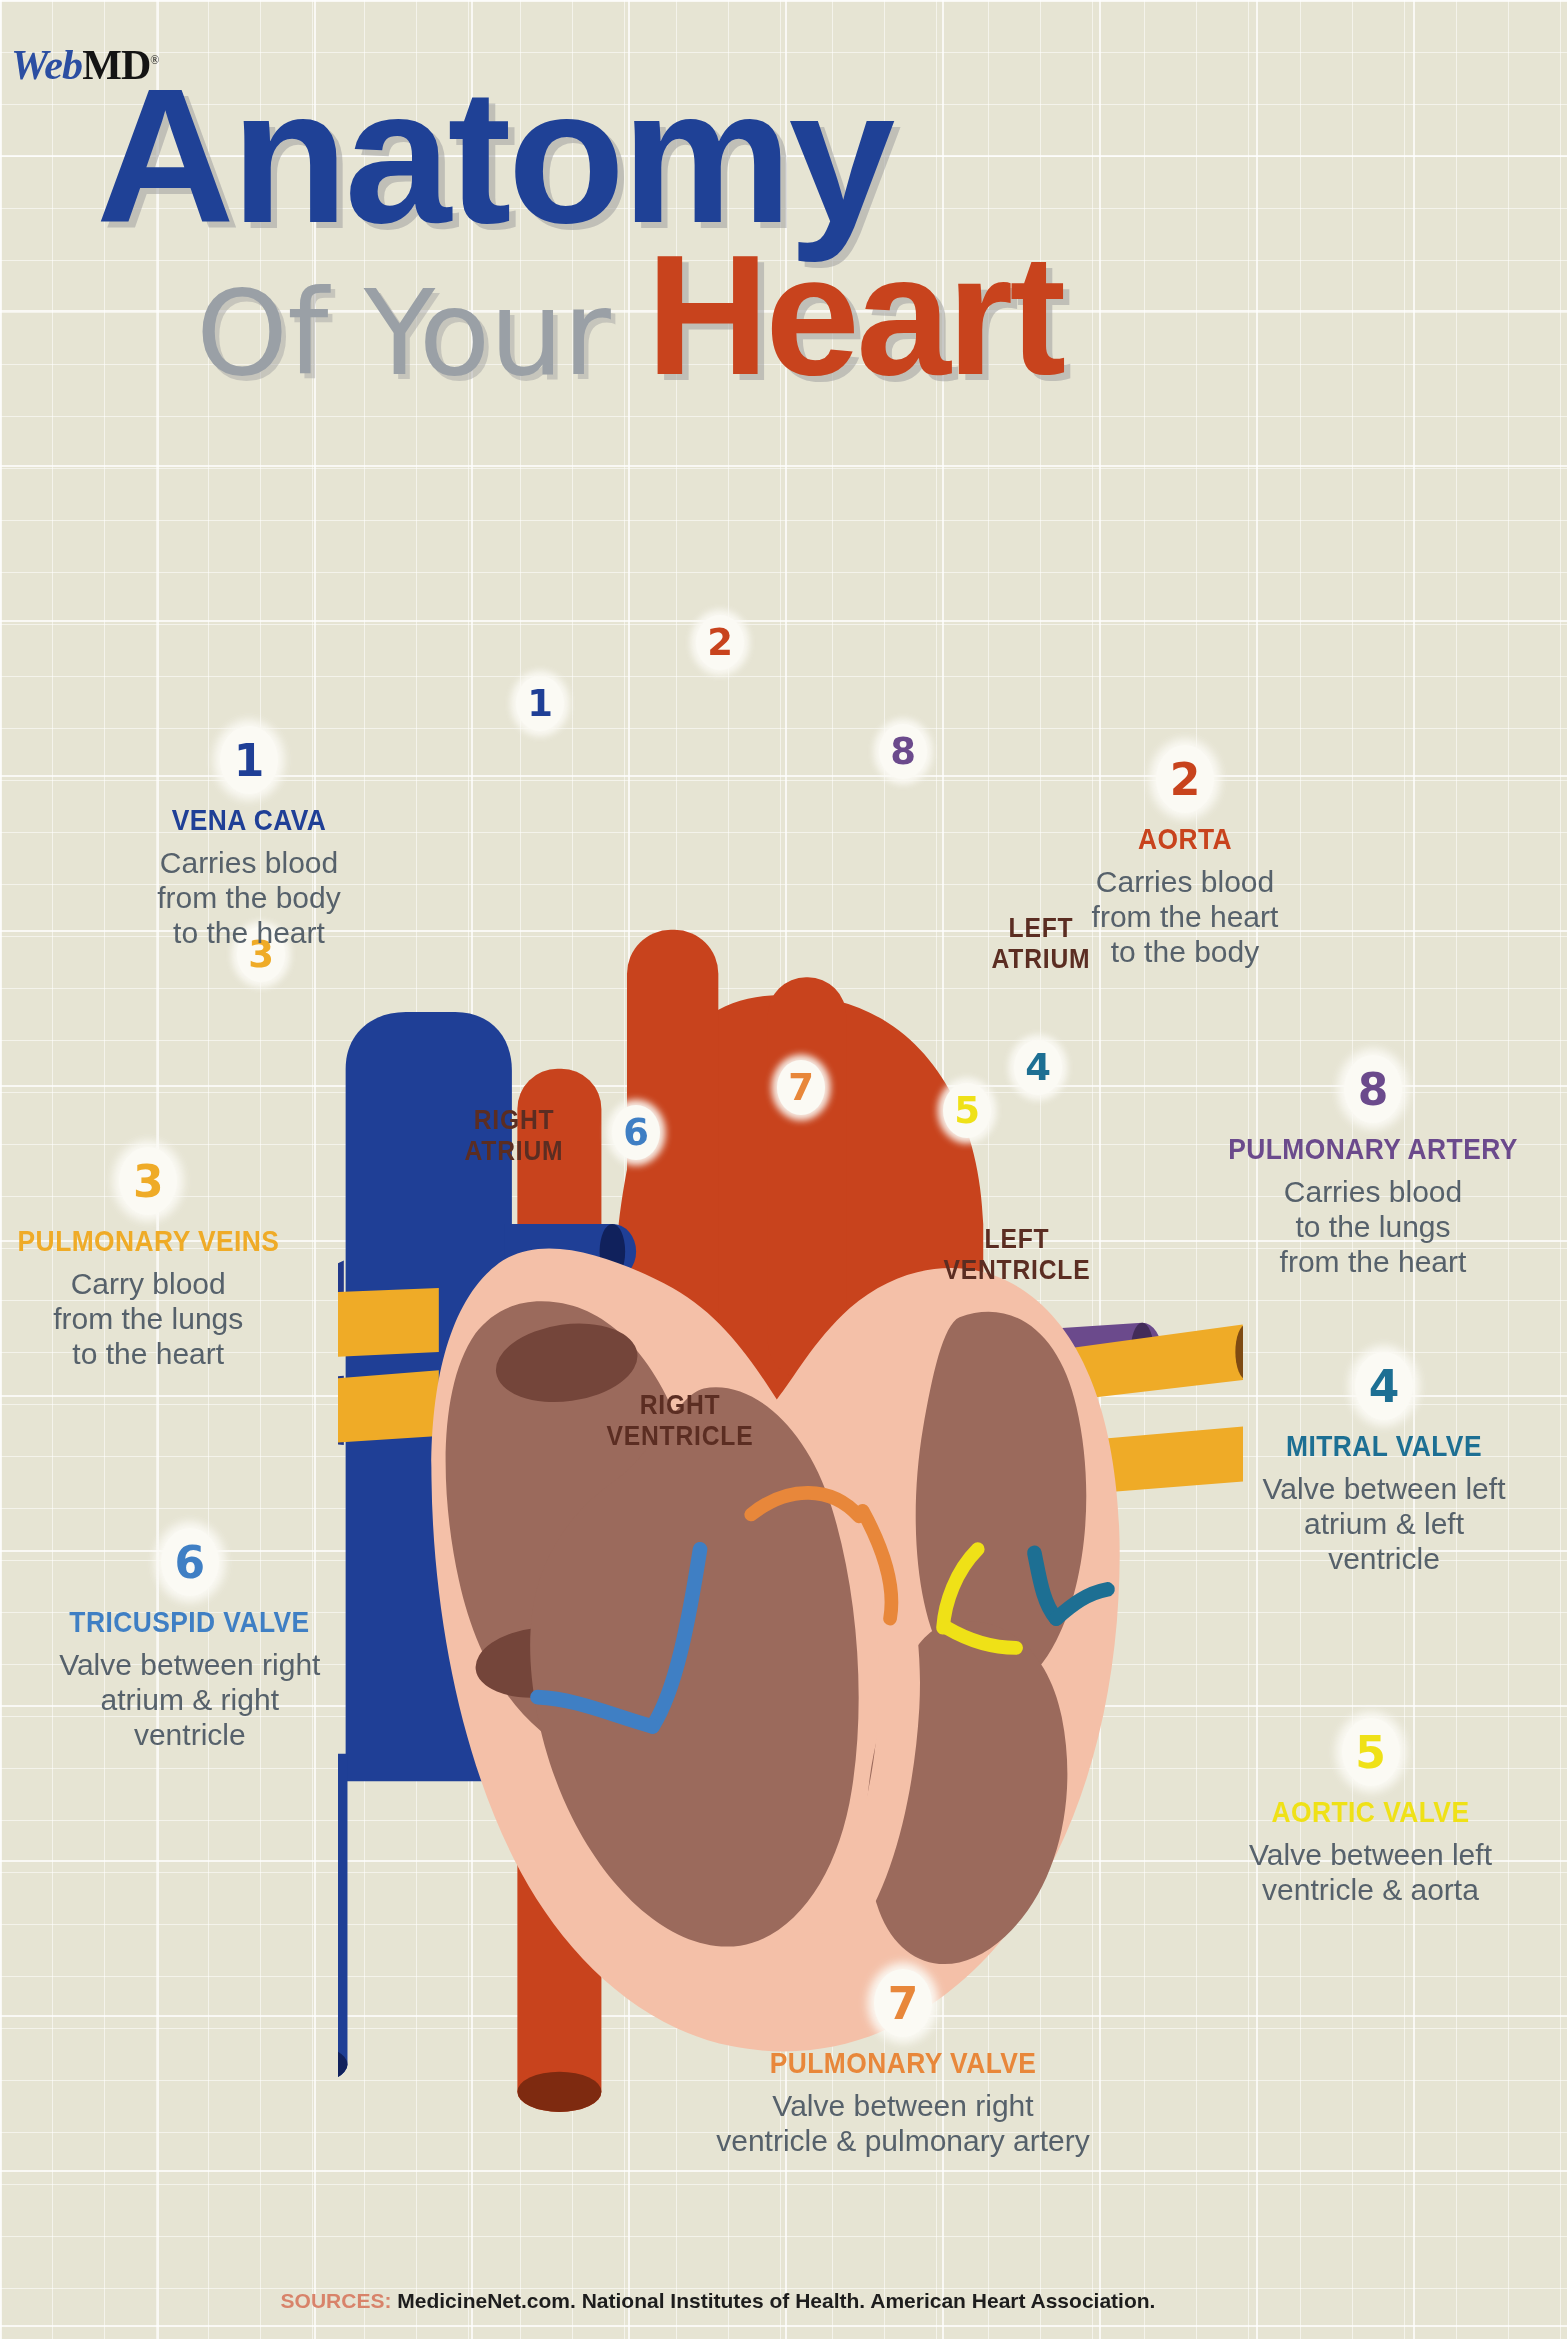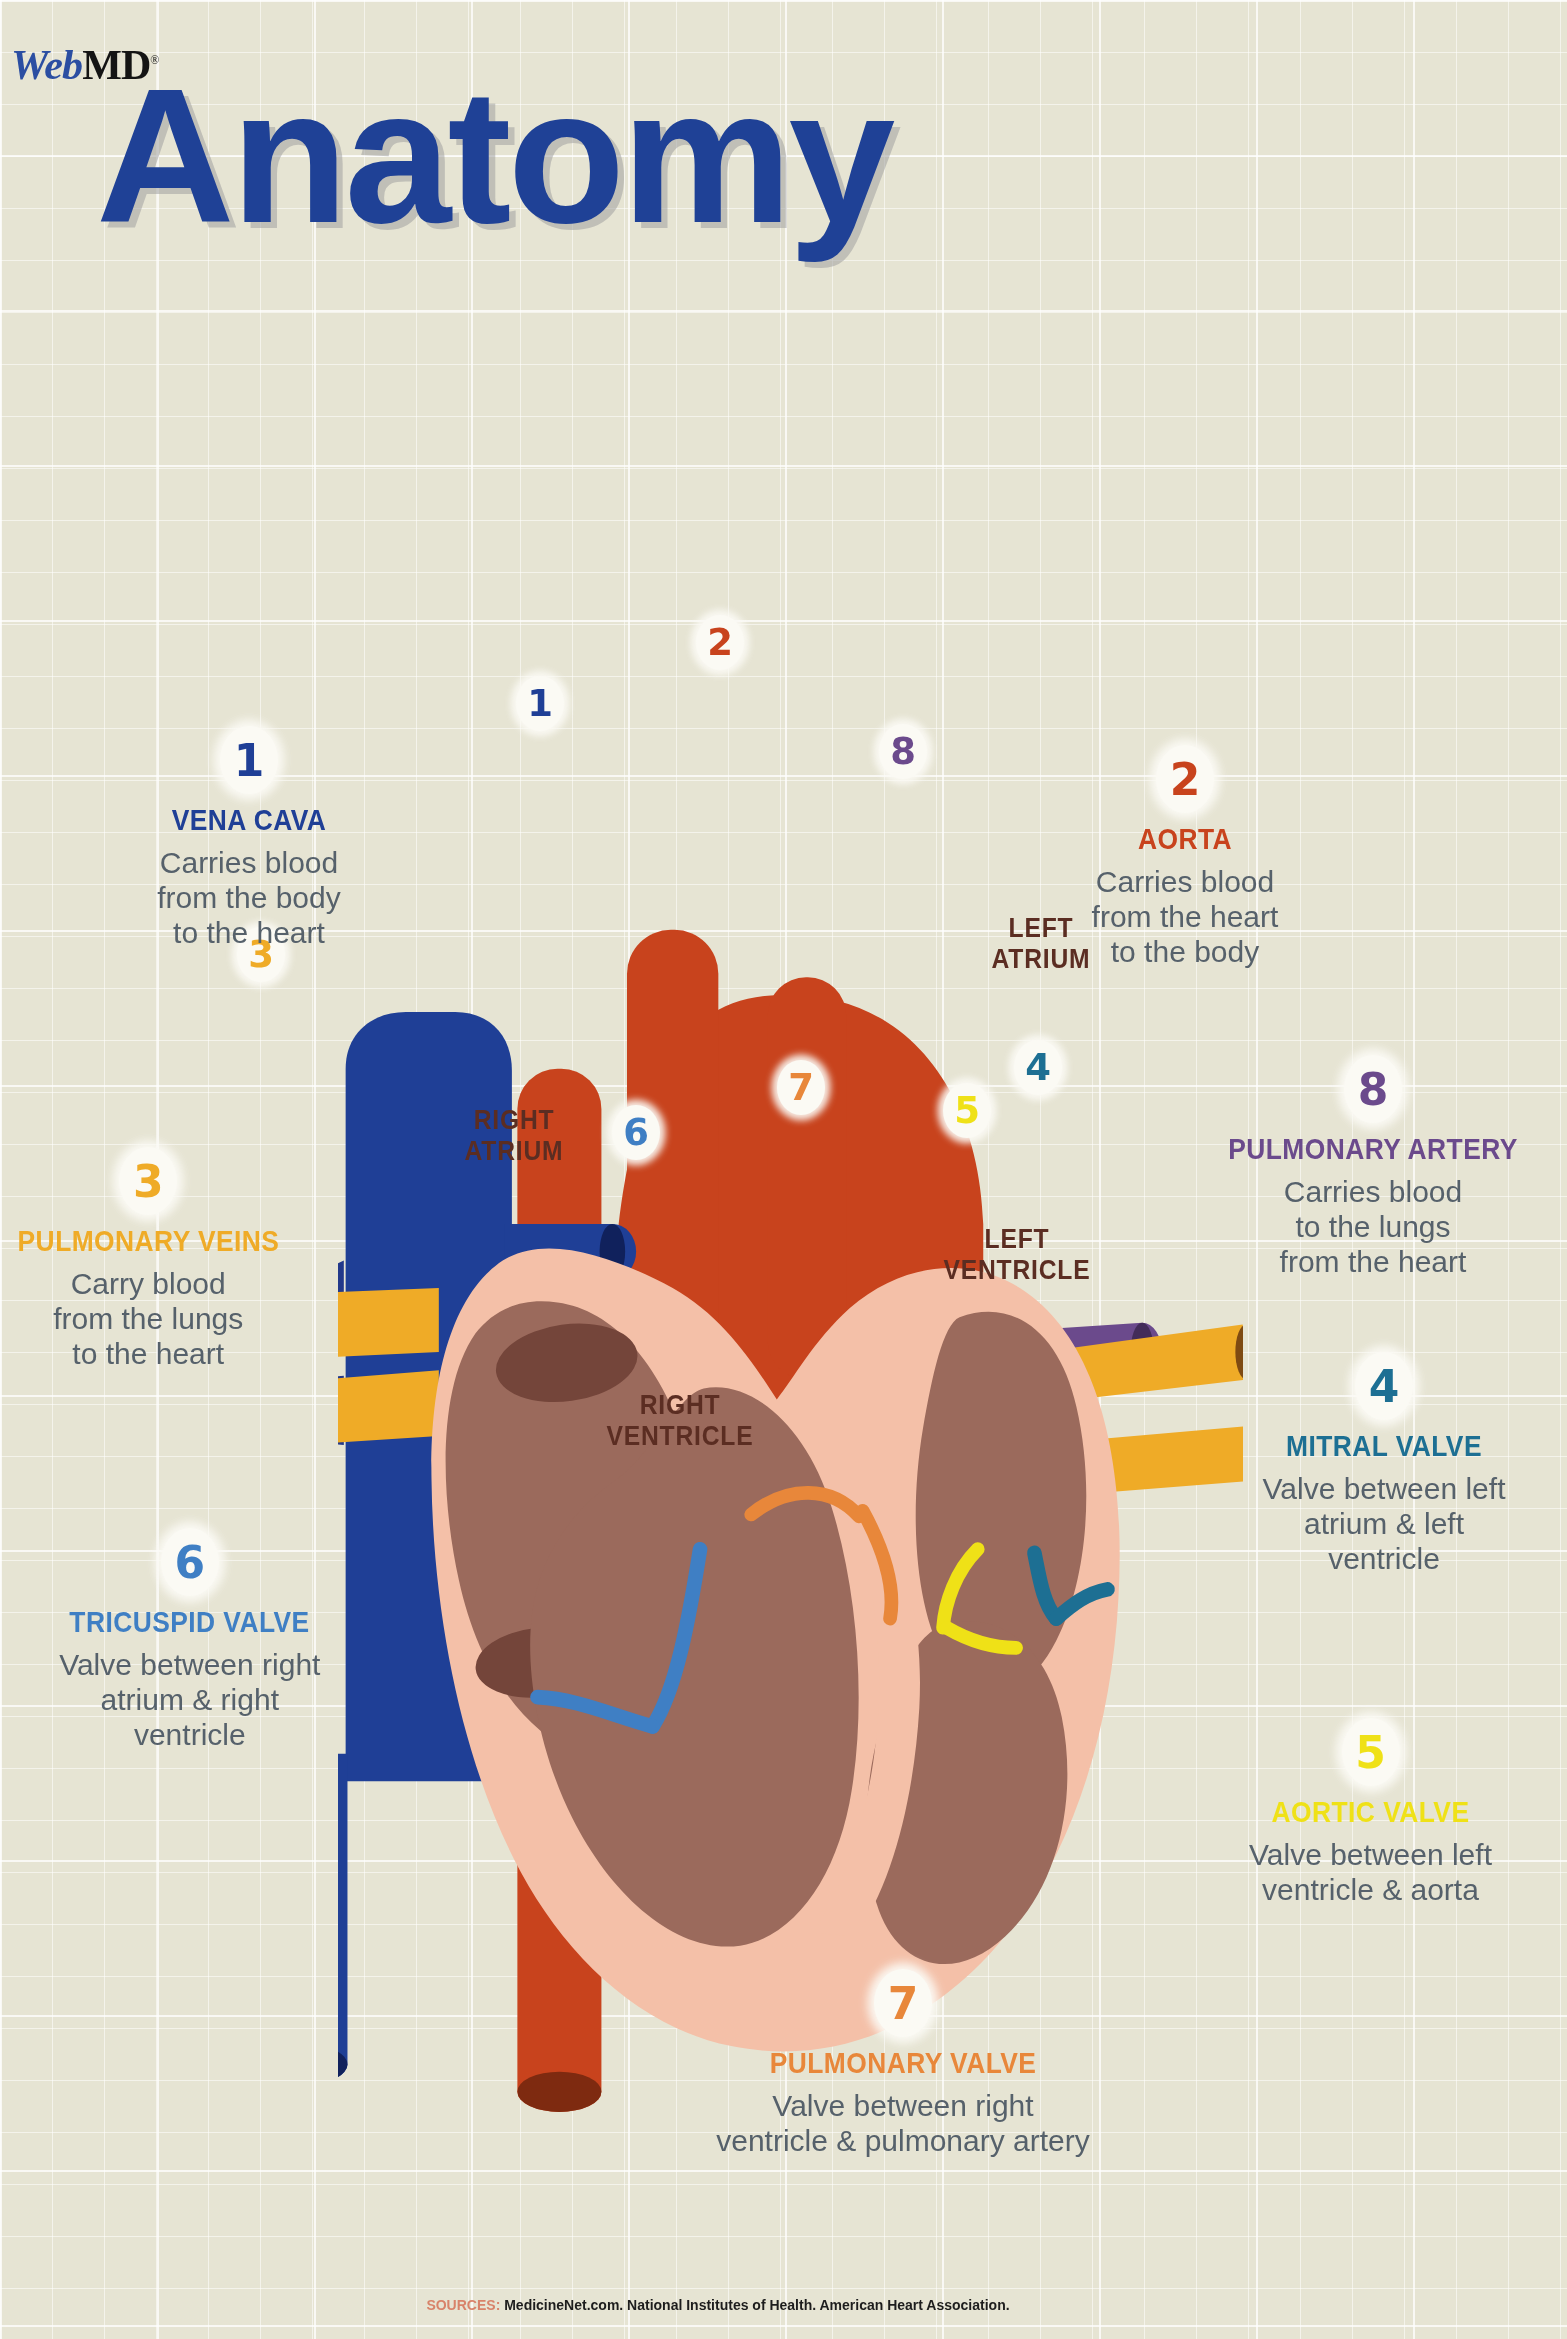--- a/index.html
+++ b/index.html
@@ -63,34 +63,35 @@
     font-size:27.4px;line-height:1.12;letter-spacing:0.9px;transform:scaleX(.9);
   }
   .numdot{
     position:absolute;width:48px;height:55px;border-radius:50%;
     background:#fbfaf4;display:flex;align-items:center;justify-content:center;
     font-family:"DejaVu Sans",sans-serif;font-weight:700;font-size:37px;
     box-shadow:0 0 7.3px 5.5px rgba(251,250,244,.92);
   }
   
   #sources{position:absolute;left:0;bottom:25.6px;width:1436px;text-align:center;
-           font-size:14px;color:#1d1d1d;font-weight:600;}
+           font-size:21px;color:#1d1d1d;font-weight:600;}
   #sources .lbl{color:#d8836a;}
 </style>
 </head>
 <body>
 
 <div id="grid"></div>
 
 <div id="logo">
   <span class="web">Web</span><span class="md">MD</span><span class="reg">®</span>
 </div>
 
 <div id="title">
   <div class="t-line" id="t2">Anatomy</div>
+  <div class="t-line" id="t3"><span>Of Your </span><span class="heart">Heart</span></div>
 </div>
 
 <div id="heart">
 <svg viewBox="0 0 990 1560" xmlns="http://www.w3.org/2000/svg">
 
   <g>
     <path d="M300 660 C300 420 350 280 470 270 C610 258 700 360 706 520 L706 900 L300 900 Z" fill="#c8431d"></path>
     <rect x="196" y="350" width="92" height="340" rx="44" fill="#c8431d"></rect>
     <rect x="316" y="198" width="100" height="480" rx="48" fill="#c8431d"></rect>
     <rect x="470" y="250" width="86" height="440" rx="42" fill="#c8431d"></rect>

